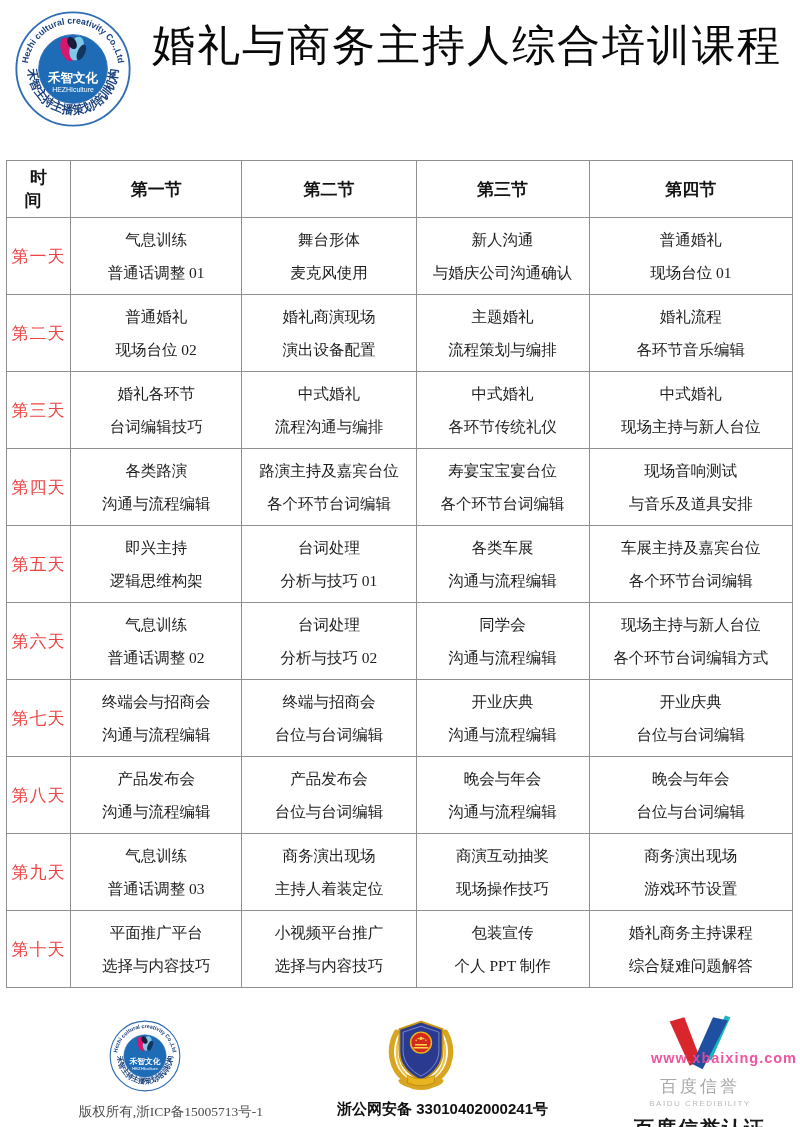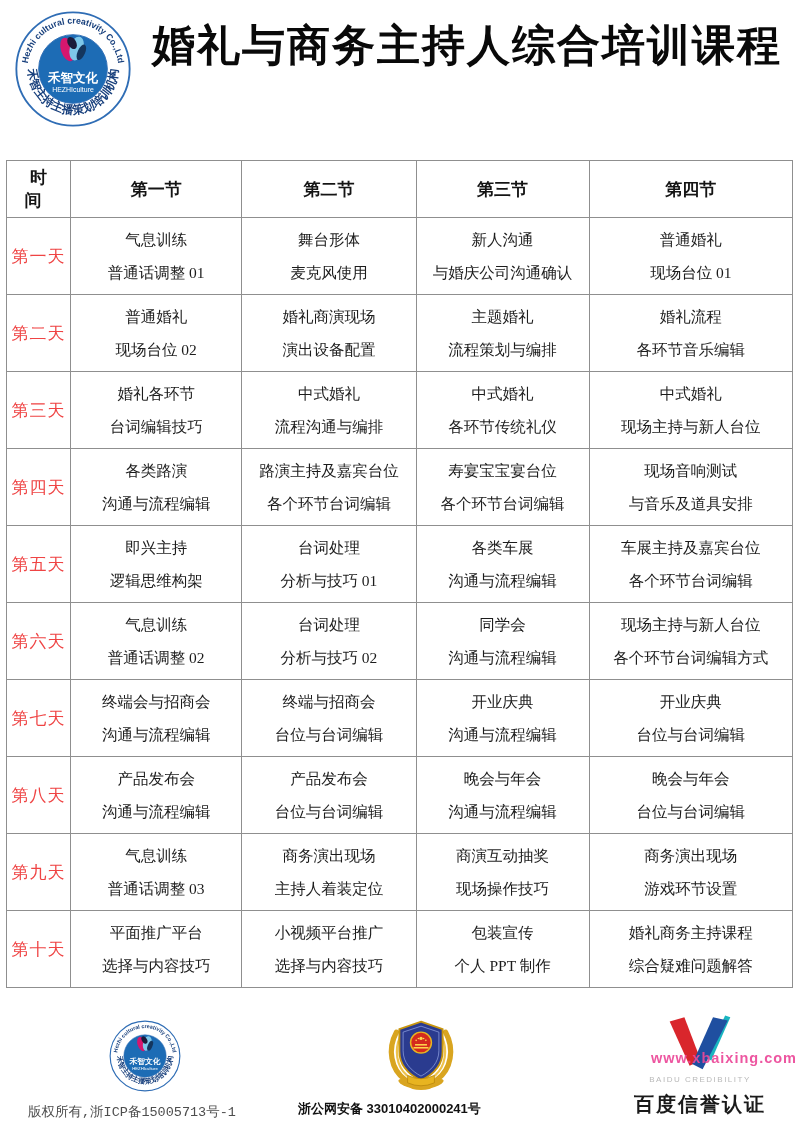--- a/index.html
+++ b/index.html
@@ -5,21 +5,21 @@
   html,body{margin:0;padding:0;}
   body{
     width:800px;height:1127px;position:relative;background:#ffffff;
     font-family:"Liberation Serif","DejaVu Serif",serif;color:#1c1c1c;
     overflow:hidden;
   }
   
   .hezhi-big{position:absolute;left:8px;top:4px;width:130px;height:130px;}
   .page-title{
     position:absolute;left:142px;right:8px;top:20px;
-    text-align:center;font-size:43px;font-weight:700;letter-spacing:2px;
+    text-align:center;font-size:43px;font-weight:400;letter-spacing:2px;
     color:#090909;line-height:1.2;
   }
   
   .table-wrap{position:absolute;left:6px;top:160px;width:789px;}
   table.schedule{
     border-collapse:collapse;table-layout:fixed;width:787px;
     font-family:"Liberation Serif","DejaVu Serif",serif;
   }
   table.schedule th,table.schedule td{
     border:1px solid #8f8f8f;text-align:center;vertical-align:middle;
@@ -27,29 +27,29 @@
   }
   table.schedule thead tr{height:57px;padding-left:48px;}
   table.schedule tbody tr{height:77px;}
   table.schedule thead th{font-size:17px;font-weight:700;color:#141414;}
   th.time-h{letter-spacing:11px;text-indent:11px;}
   td.day{font-size:17px;color:#ef4444;letter-spacing:1px;}
   .cline{font-size:15.5px;line-height:33px;color:#1c1c1c;}
   
   .hezhi-small{position:absolute;left:105px;top:1016px;width:80px;height:80px;}
   .copyright{
-    position:absolute;left:28px;top:1103px;width:235px;text-align:left;
-    font-family:Liberation Mono, monospace;
+    position:absolute;left:28px;top:1103px;width:235px;text-align:right;
+    font-family:Liberation Serif, serif;
     font-size:13.5px;color:#4d4d4d;
   }
   .police-badge{position:absolute;left:380px;top:1008px;width:82px;height:90px;}
   .police-record{
-    position:absolute;left:298px;top:1100px;width:250px;text-align:left;
+    position:absolute;left:298px;top:1100px;width:250px;text-align:right;
     font-family:"Liberation Sans","DejaVu Sans",sans-serif;
-    font-size:13px;font-weight:700;color:#111111;
+    font-size:15px;font-weight:700;color:#111111;
   }
   .baidu-block{
     position:absolute;left:612px;top:1014px;width:176px;text-align:center;
     font-family:"Liberation Sans","DejaVu Sans",sans-serif;
   }
   .baidu-v{width:78px;height:60px;display:block;margin:0 auto;}
   .baidu-name{font-size:17px;color:#a8a8a8;letter-spacing:3px;margin-top:1px;}
   .baidu-en{font-size:8px;color:#b9b9b9;letter-spacing:1.5px;margin-top:1px;}
   .baidu-cert{font-size:20px;font-weight:700;color:#1a1a1a;margin-top:7px;letter-spacing:2px;}
   .watermark{
@@ -345,20 +345,21 @@
     <path d="M37,86 Q55,95 73,86 L73,96 Q55,104 37,96 Z" fill="#e8b420" stroke="#b8860b" stroke-width="1"></path>
   </svg>
   <div class="police-record">浙公网安备 33010402000241号</div>
 
   <div class="baidu-block">
     <svg class="baidu-v" viewBox="0 0 90 66">
       <polygon points="74,0 80,2 58,52 52,49" fill="#19b5c0"></polygon>
       <polygon points="10,7 27,2 46,52 33,58" fill="#d9262c"></polygon>
       <polygon points="60,2 77,6 48,62 36,56" fill="#1f4fa0"></polygon>
     </svg>
+    <div class="baidu-name">百度信誉</div>
     <div class="baidu-en">BAIDU CREDIBILITY</div>
     <div class="baidu-cert">百度信誉认证</div>
   </div>
 
   <div class="watermark">
     <div class="wm-url">www.xbaixing.com</div>
   </div>
 
 </div>
 

